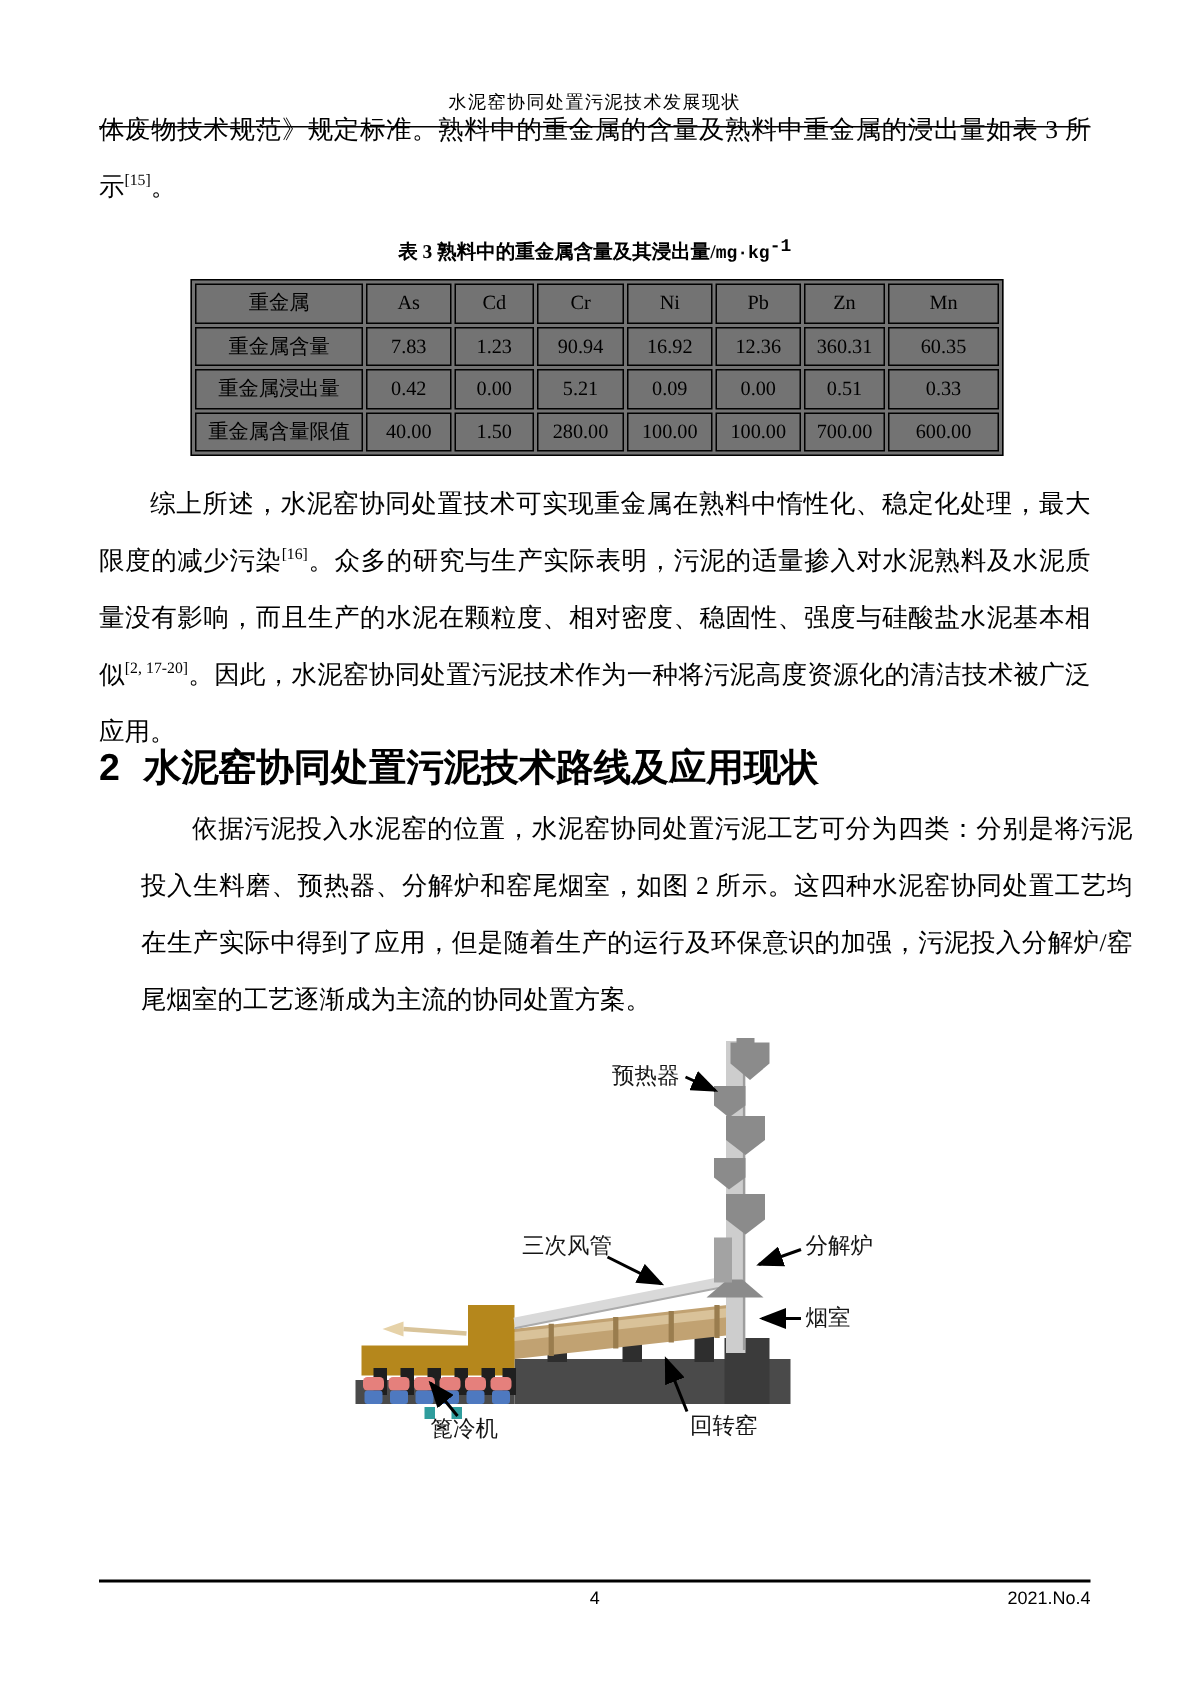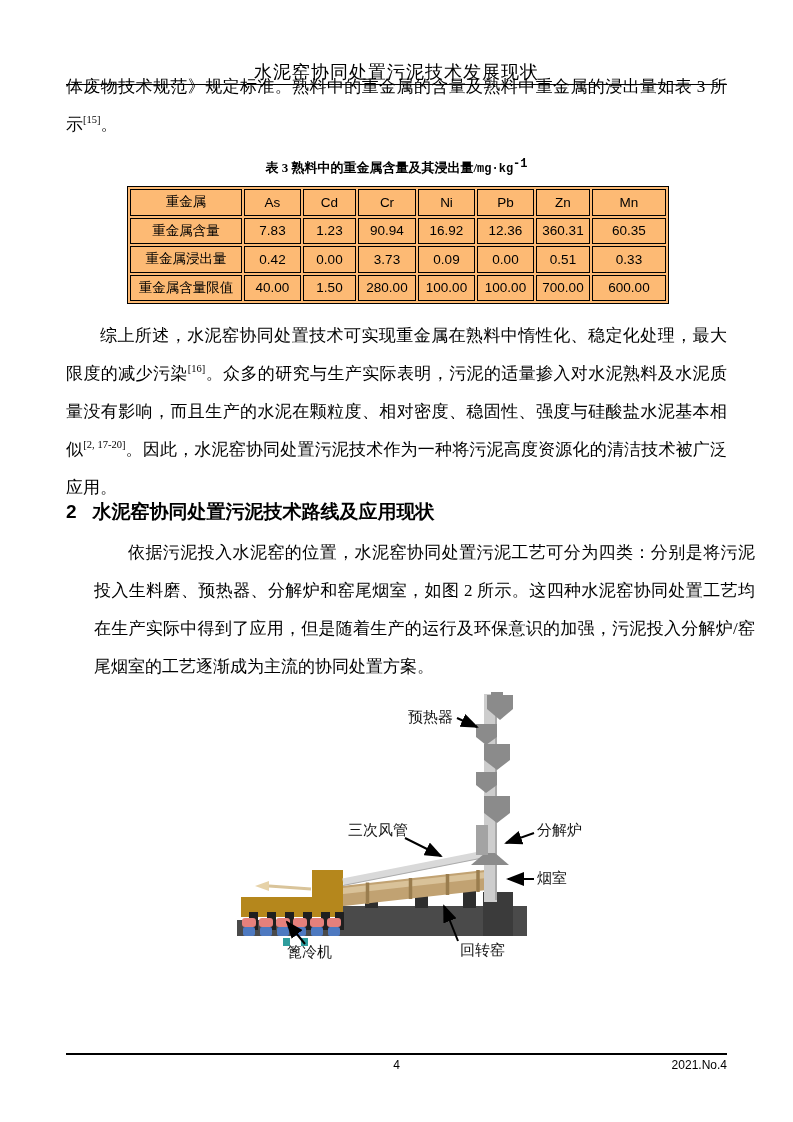--- a/index.html
+++ b/index.html
@@ -1,36 +1,36 @@
 <!DOCTYPE html>
 <html><head>
 <meta charset="utf-8">
 <style>
   html,body{margin:0;padding:0;background:#fff;}
   .page{position:relative;width:793px;height:1122px;background:#ffffff;overflow:hidden;
         font-family:"Liberation Serif","DejaVu Serif",serif;color:#000;}
   .abs{position:absolute;}
-  .running-title{top:60px;left:66px;width:661px;text-align:center;font-size:18px;letter-spacing:1px;}
+  .running-title{top:60px;left:66px;width:661px;text-align:center;font-size:12px;letter-spacing:1px;}
   .header-rule{top:84px;left:66px;width:661px;border-top:1.8px solid #000;}
   .para{left:66px;width:661px;font-size:17px;line-height:38px;text-align:justify;}
   .para.indent{text-indent:2em;}
   sup.cite{font-size:10.5px;line-height:0;vertical-align:super;letter-spacing:0;}
   .p1{top:68px;}
   .table-caption{top:155px;left:66px;width:661px;text-align:center;font-weight:bold;
                  font-size:13px;line-height:18px;}
   .table-caption .unit{font-family:"Liberation Mono","DejaVu Sans Mono",monospace;font-weight:bold;font-size:12px;}
   .table-caption sup{font-size:9px;vertical-align:super;}
   table.metals{top:186px;left:127px;position:absolute;border-collapse:separate;border-spacing:2px;
-               border:1.3px solid #000;background:#fdba74;table-layout:fixed;width:537px;
-               font-family:Liberation Sans, sans-serif;font-size:13.5px;}
+               border:1.3px solid #000;background:#737373;table-layout:fixed;width:537px;
+               font-family:Liberation Serif, serif;font-size:13.5px;}
   table.metals th,table.metals td{border:1px solid #000;text-align:center;vertical-align:middle;
                height:24.5px;padding:0 1px;font-weight:normal;overflow:hidden;white-space:nowrap;}
   .p2{top:317px;}
   .section-heading{top:499px;left:66px;width:661px;font-family:"Liberation Sans","DejaVu Sans",sans-serif;
-                   font-weight:bold;font-size:19px;line-height:26px;}
+                   font-weight:bold;font-size:25px;line-height:26px;}
   .section-heading .num{display:inline-block;margin-right:16px;}
   .p3{top:534px;margin-left:28px;}
   .fig-caption{top:968px;left:66px;width:661px;text-align:center;font-weight:bold;font-size:15px;
                font-family:"Liberation Sans","DejaVu Sans",sans-serif;}
   .footer-rule{top:1053px;left:66px;width:661px;border-top:2px solid #000;}
   .footer-page{top:1058px;left:66px;width:661px;text-align:center;
                font-family:"Liberation Sans","DejaVu Sans",sans-serif;font-size:12px;}
   .footer-issue{top:1058px;left:66px;width:661px;text-align:right;
                font-family:"Liberation Sans","DejaVu Sans",sans-serif;font-size:12px;}
   svg.figure{top:692px;left:225px;position:absolute;}
@@ -79,21 +79,21 @@
           <td>90.94</td>
           <td>16.92</td>
           <td>12.36</td>
           <td>360.31</td>
           <td>60.35</td>
         </tr>
         <tr>
           <td>重金属浸出量</td>
           <td>0.42</td>
           <td>0.00</td>
-          <td>3.73</td>
+          <td>5.21</td>
           <td>0.09</td>
           <td>0.00</td>
           <td>0.51</td>
           <td>0.33</td>
         </tr>
         <tr>
           <td>重金属含量限值</td>
           <td>40.00</td>
           <td>1.50</td>
           <td>280.00</td>

